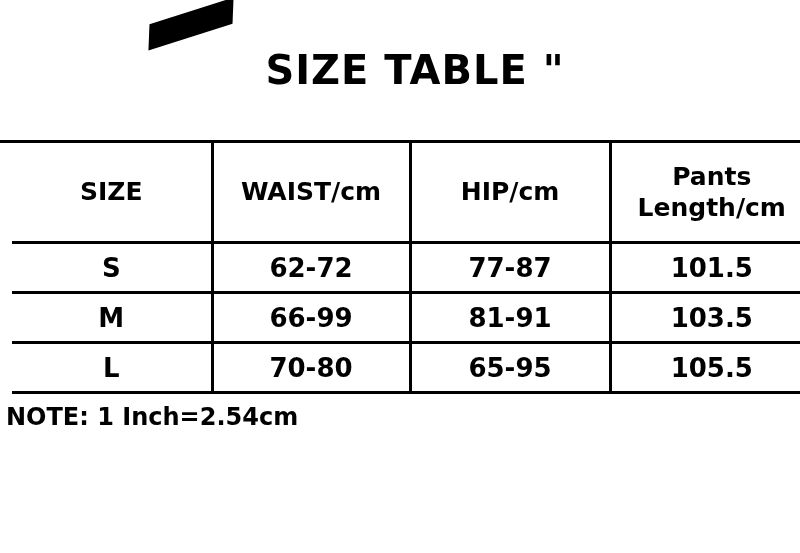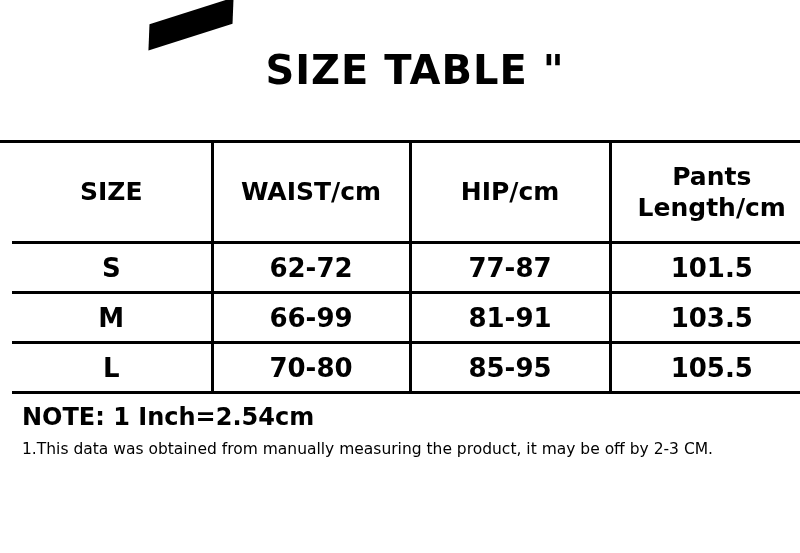--- a/index.html
+++ b/index.html
@@ -78,21 +78,21 @@
     height: 45px;
     font-size: 26px;
   }
   col.c0 { width: 200px; }
   col.c1 { width: 198px; }
   col.c2 { width: 200px; }
   col.c3 { width: 202px; }
 
   
   .notes {
-    padding: 6px 6px 0 22px;
+    padding: 6px 6px 0 6px;
   }
   .note-title {
     font-size: 24px;
     font-weight: 700;
     line-height: 1.3;
     margin: 2px 0 4px 0;
   }
   .note-line {
     font-size: 15.5px;
     line-height: 1.55;
@@ -133,24 +133,23 @@
       </tr>
       <tr>
         <td>M</td>
         <td>66-99</td>
         <td>81-91</td>
         <td>103.5</td>
       </tr>
       <tr>
         <td>L</td>
         <td>70-80</td>
-        <td>85-95</td>
+        <td>65-95</td>
         <td>105.5</td>
       </tr>
     </tbody>
   </table>
 
   <div class="notes">
     <div class="note-title">NOTE: 1 Inch=2.54cm</div>
-    <div class="note-line">1.This data was obtained from manually measuring the product, it may be off by 2-3 CM.</div>
   </div>
 
 </div>
 
 </body></html>

